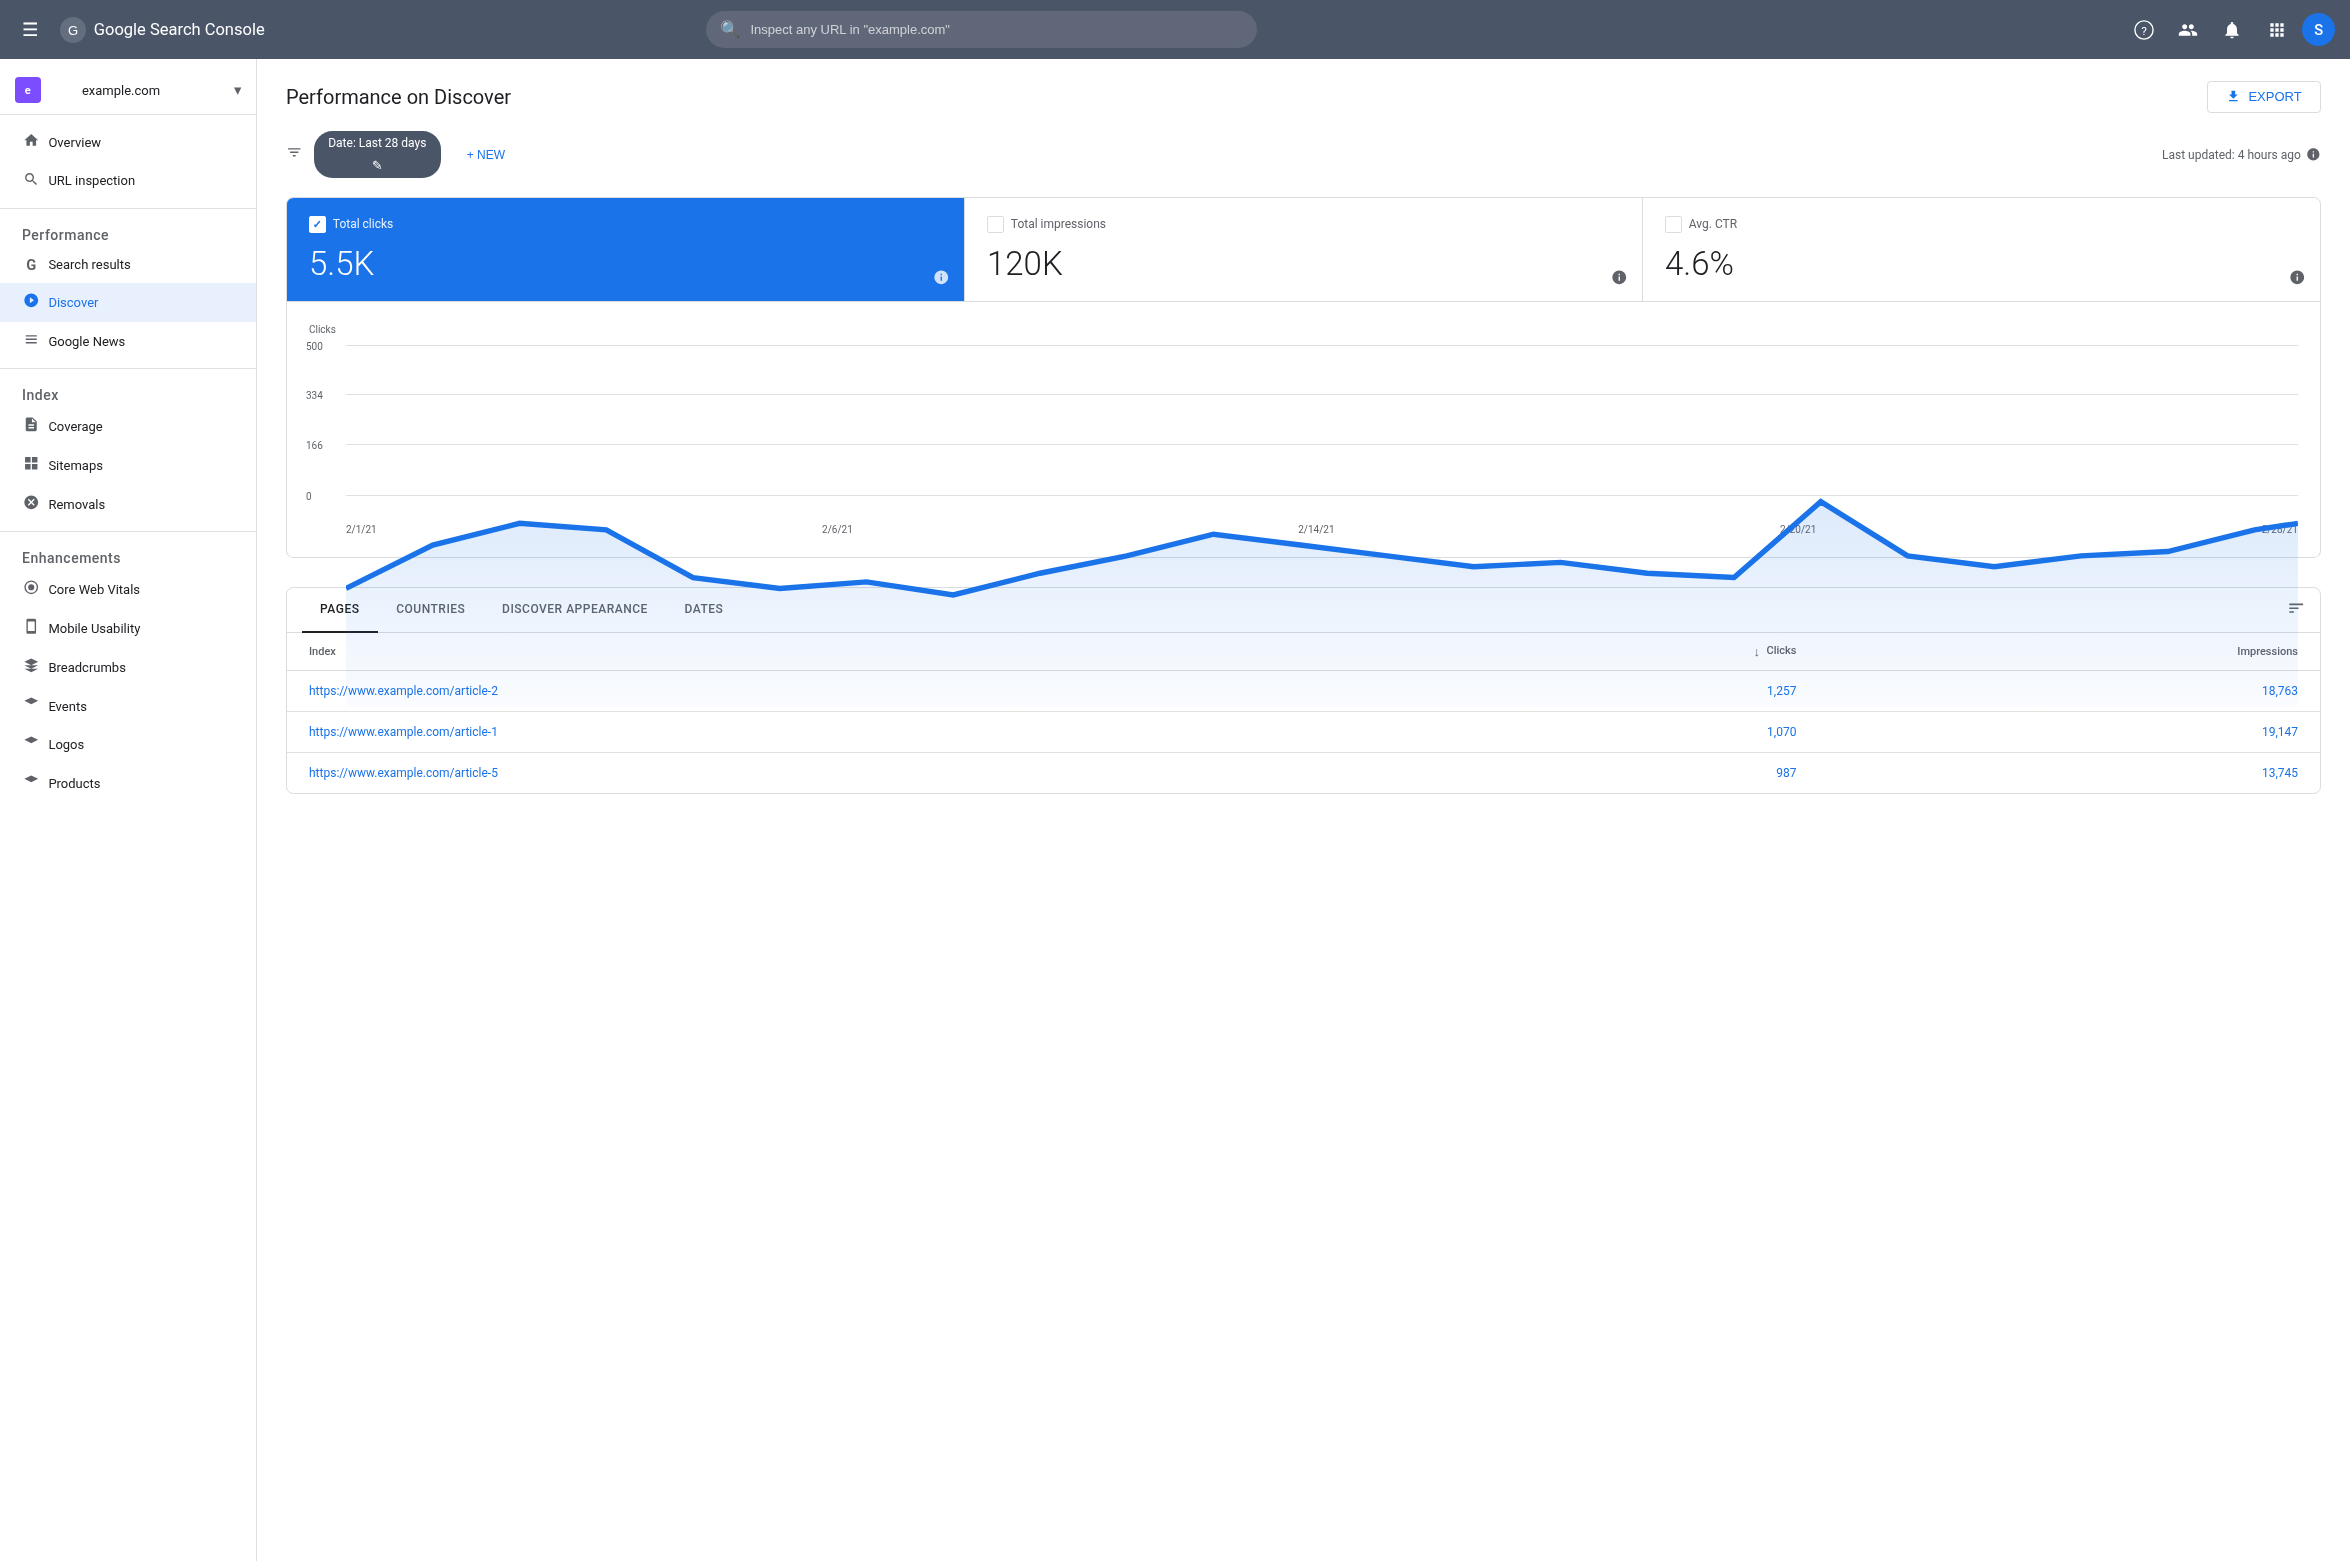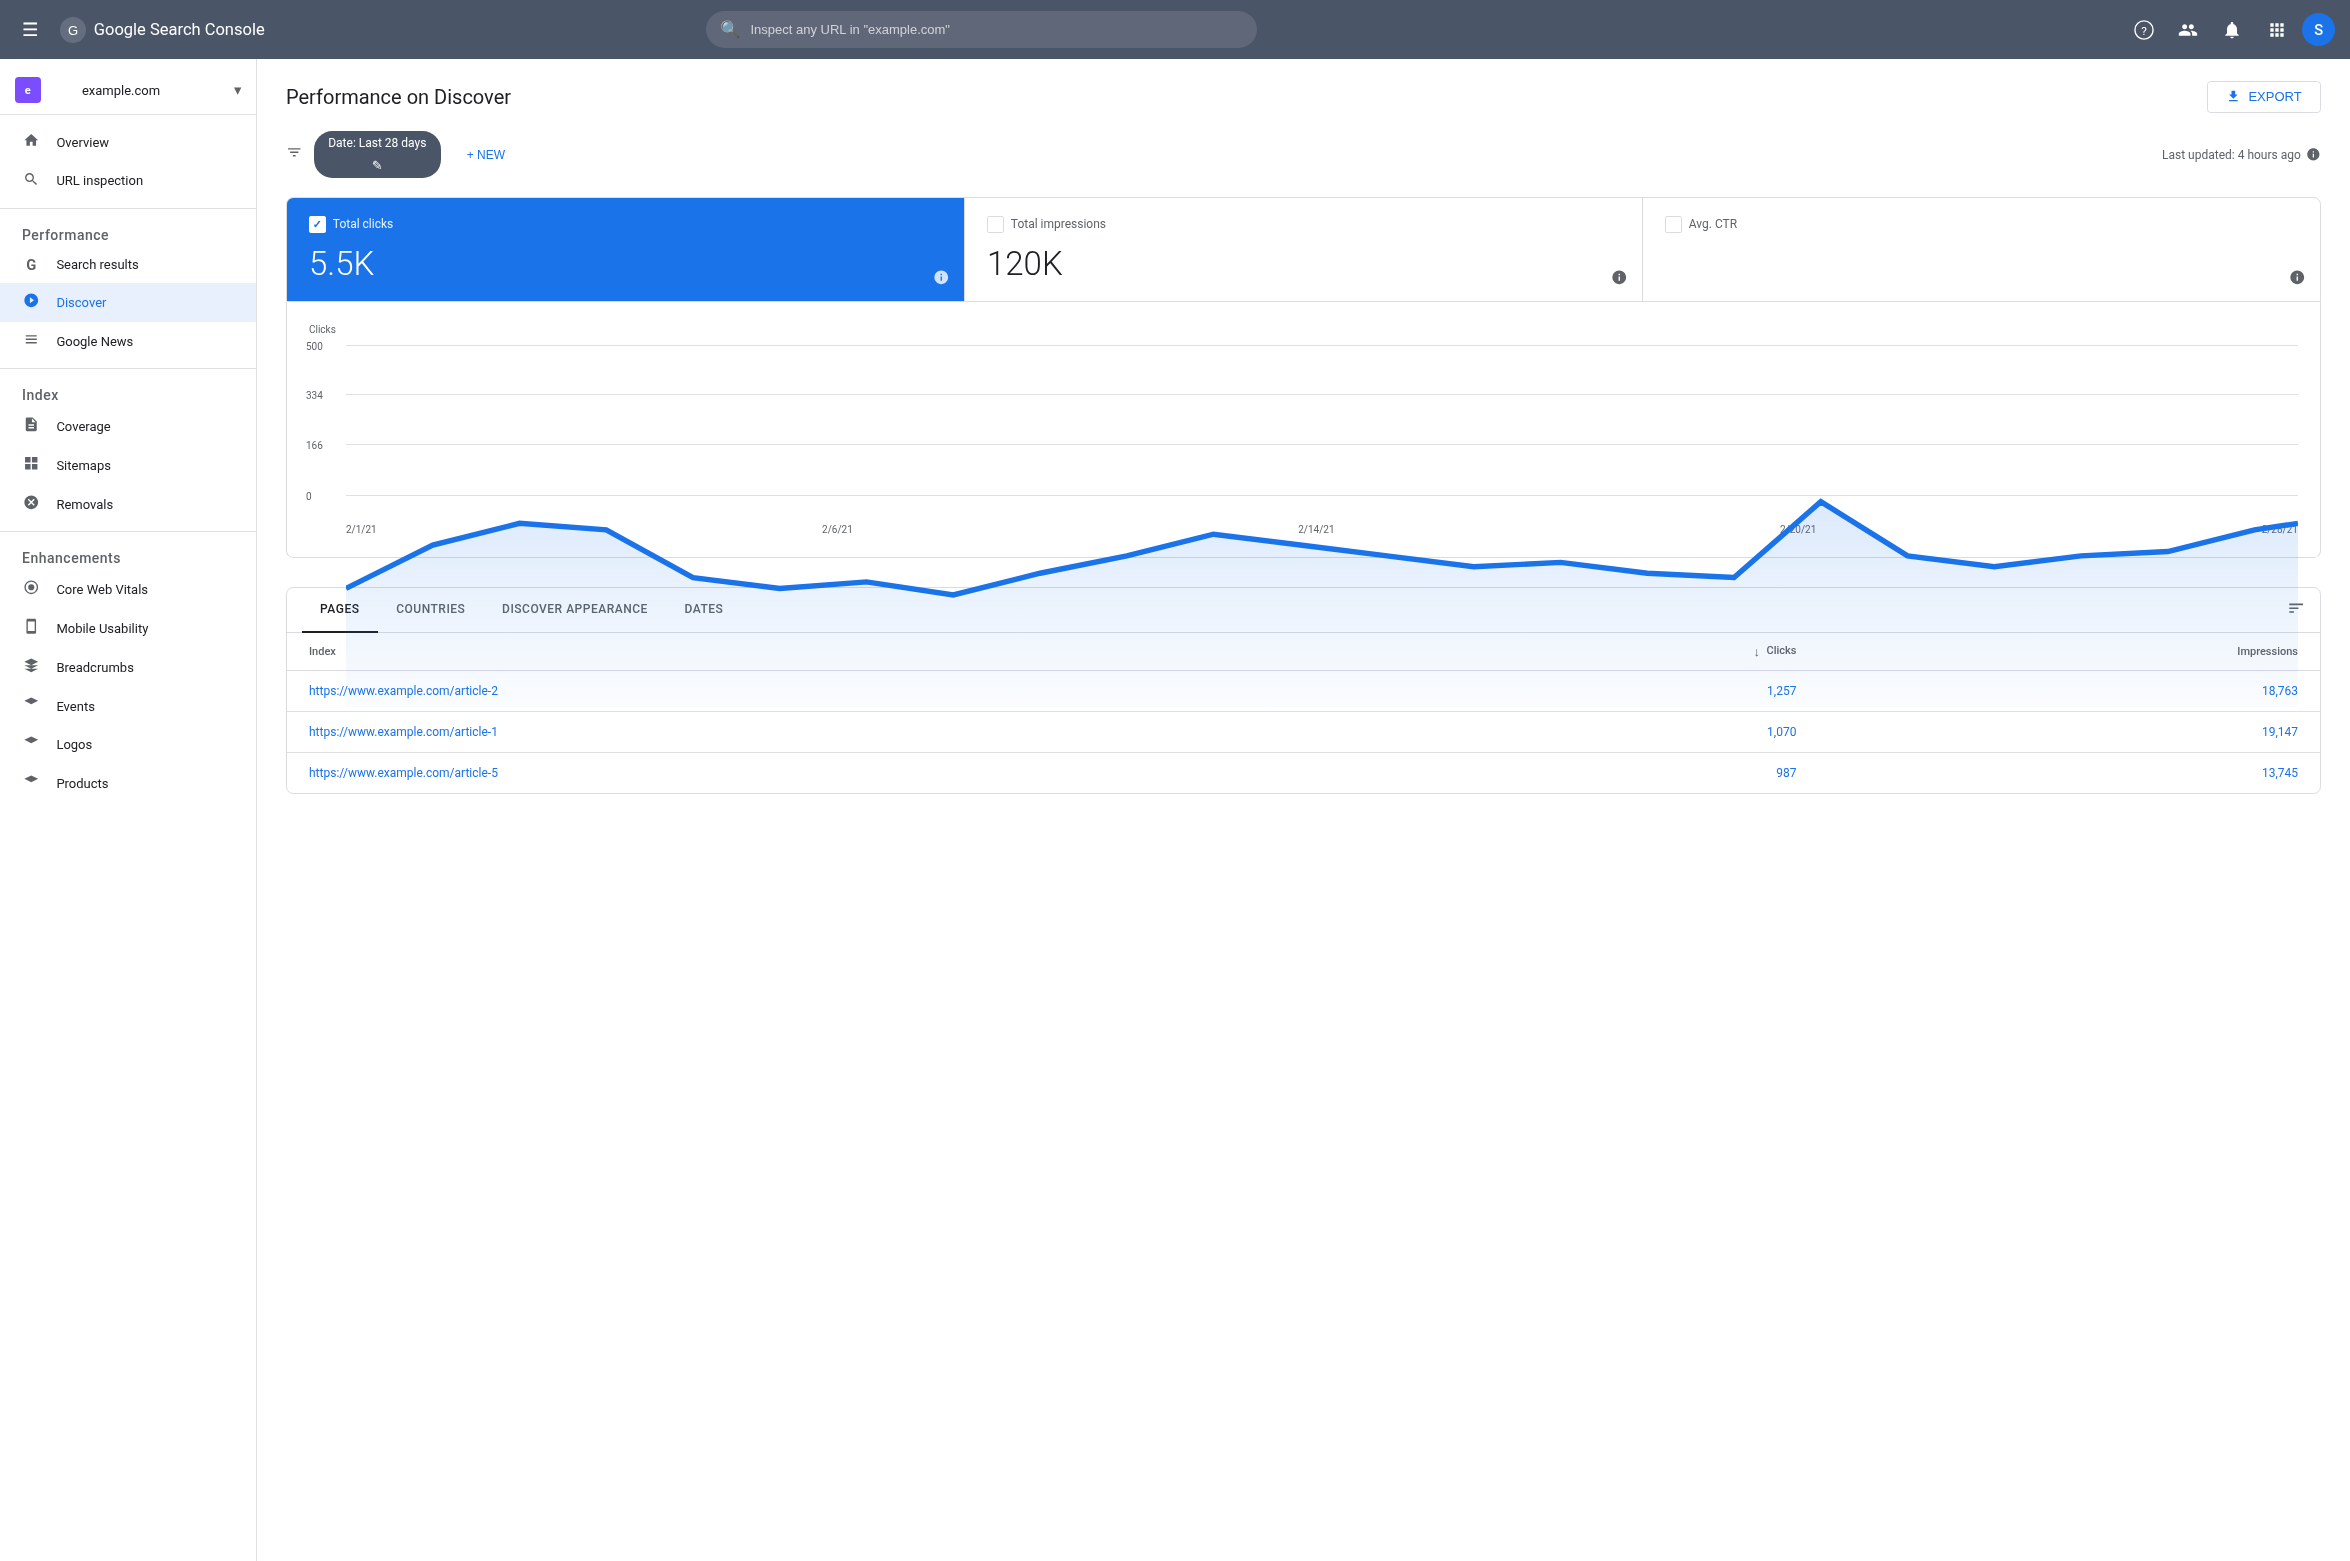--- a/index.html
+++ b/index.html
@@ -100,21 +100,21 @@
       font-weight: bold;
     }
     .sidebar-property-name { font-size: 13px; color: #202124; flex: 1; margin-left: 32px; }
     .sidebar-property-chevron { color: #5f6368; font-size: 14.7px; }
 
     .sidebar-nav { padding: 7.3px 0; }
     .sidebar-item {
       display: flex;
       align-items: center;
       padding: 9.2px 22px;
-      gap: 16px;
+      gap: 8px;
       cursor: pointer;
       color: #202124;
       font-size: 13px;
     }
     .sidebar-item.active { background: #e8f0fe; color: #1a73e8; }
     .sidebar-item-icon { color: #5f6368; font-size: 16.5px; width: 18.4px; text-align: center; }
     .sidebar-item.active .sidebar-item-icon { color: #1a73e8; }
     .sidebar-section-label {
       font-size: 14px;
       font-weight: 500;
@@ -566,20 +566,21 @@
           <svg width="16.5" height="16.5" viewBox="0 0 24 24" fill="#5f6368">
               <path d="M12 2C6.48 2 2 6.48 2 12s4.48 10 10 10 10-4.48 10-10S17.52 2 12 2zm1 15h-2v-6h2v6zm0-8h-2V7h2v2z"></path>
             </svg>
         </span>
       </div>
       <div class="metric-card">
         <div class="metric-card-header">
           <div class="metric-checkbox"></div>
           <span class="metric-label">Avg. CTR</span>
         </div>
+        <div class="metric-value">4.6%</div>
         <span class="metric-info">
           <svg width="16.5" height="16.5" viewBox="0 0 24 24" fill="#5f6368">
               <path d="M12 2C6.48 2 2 6.48 2 12s4.48 10 10 10 10-4.48 10-10S17.52 2 12 2zm1 15h-2v-6h2v6zm0-8h-2V7h2v2z"></path>
             </svg>
         </span>
       </div>
     </div>
 
     <div class="chart-container">
       <div class="chart-y-label">Clicks</div>

